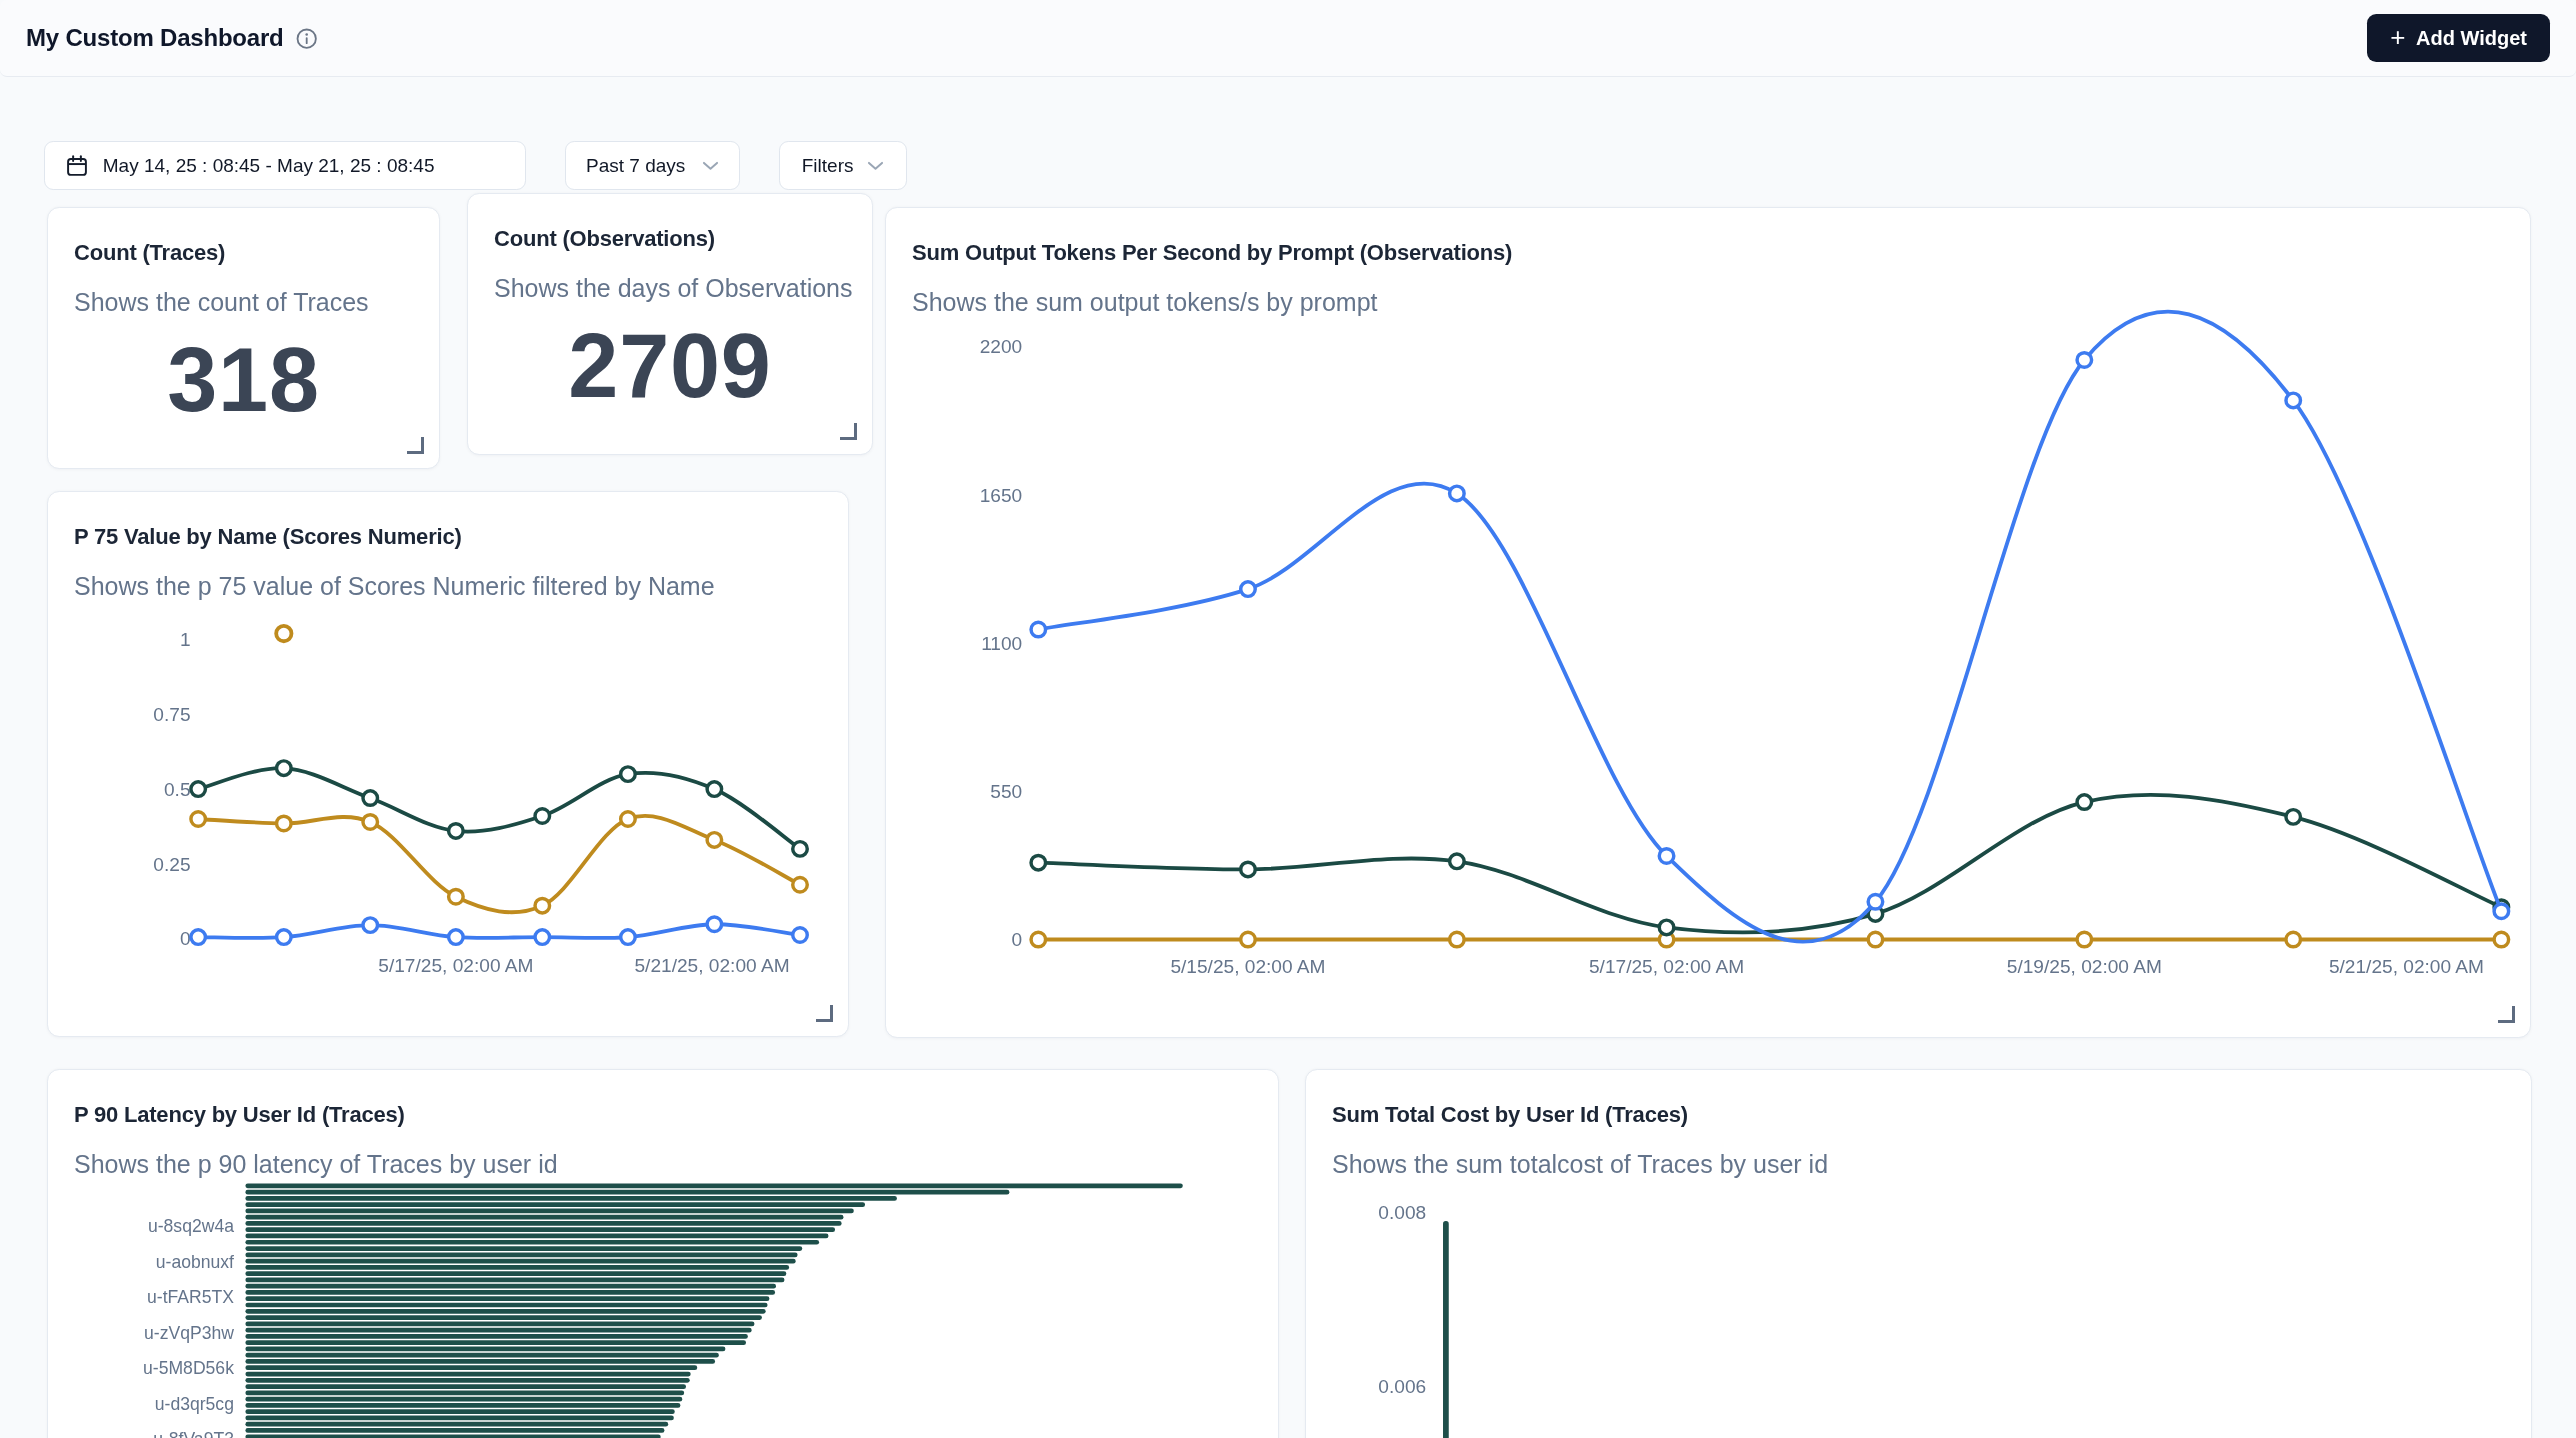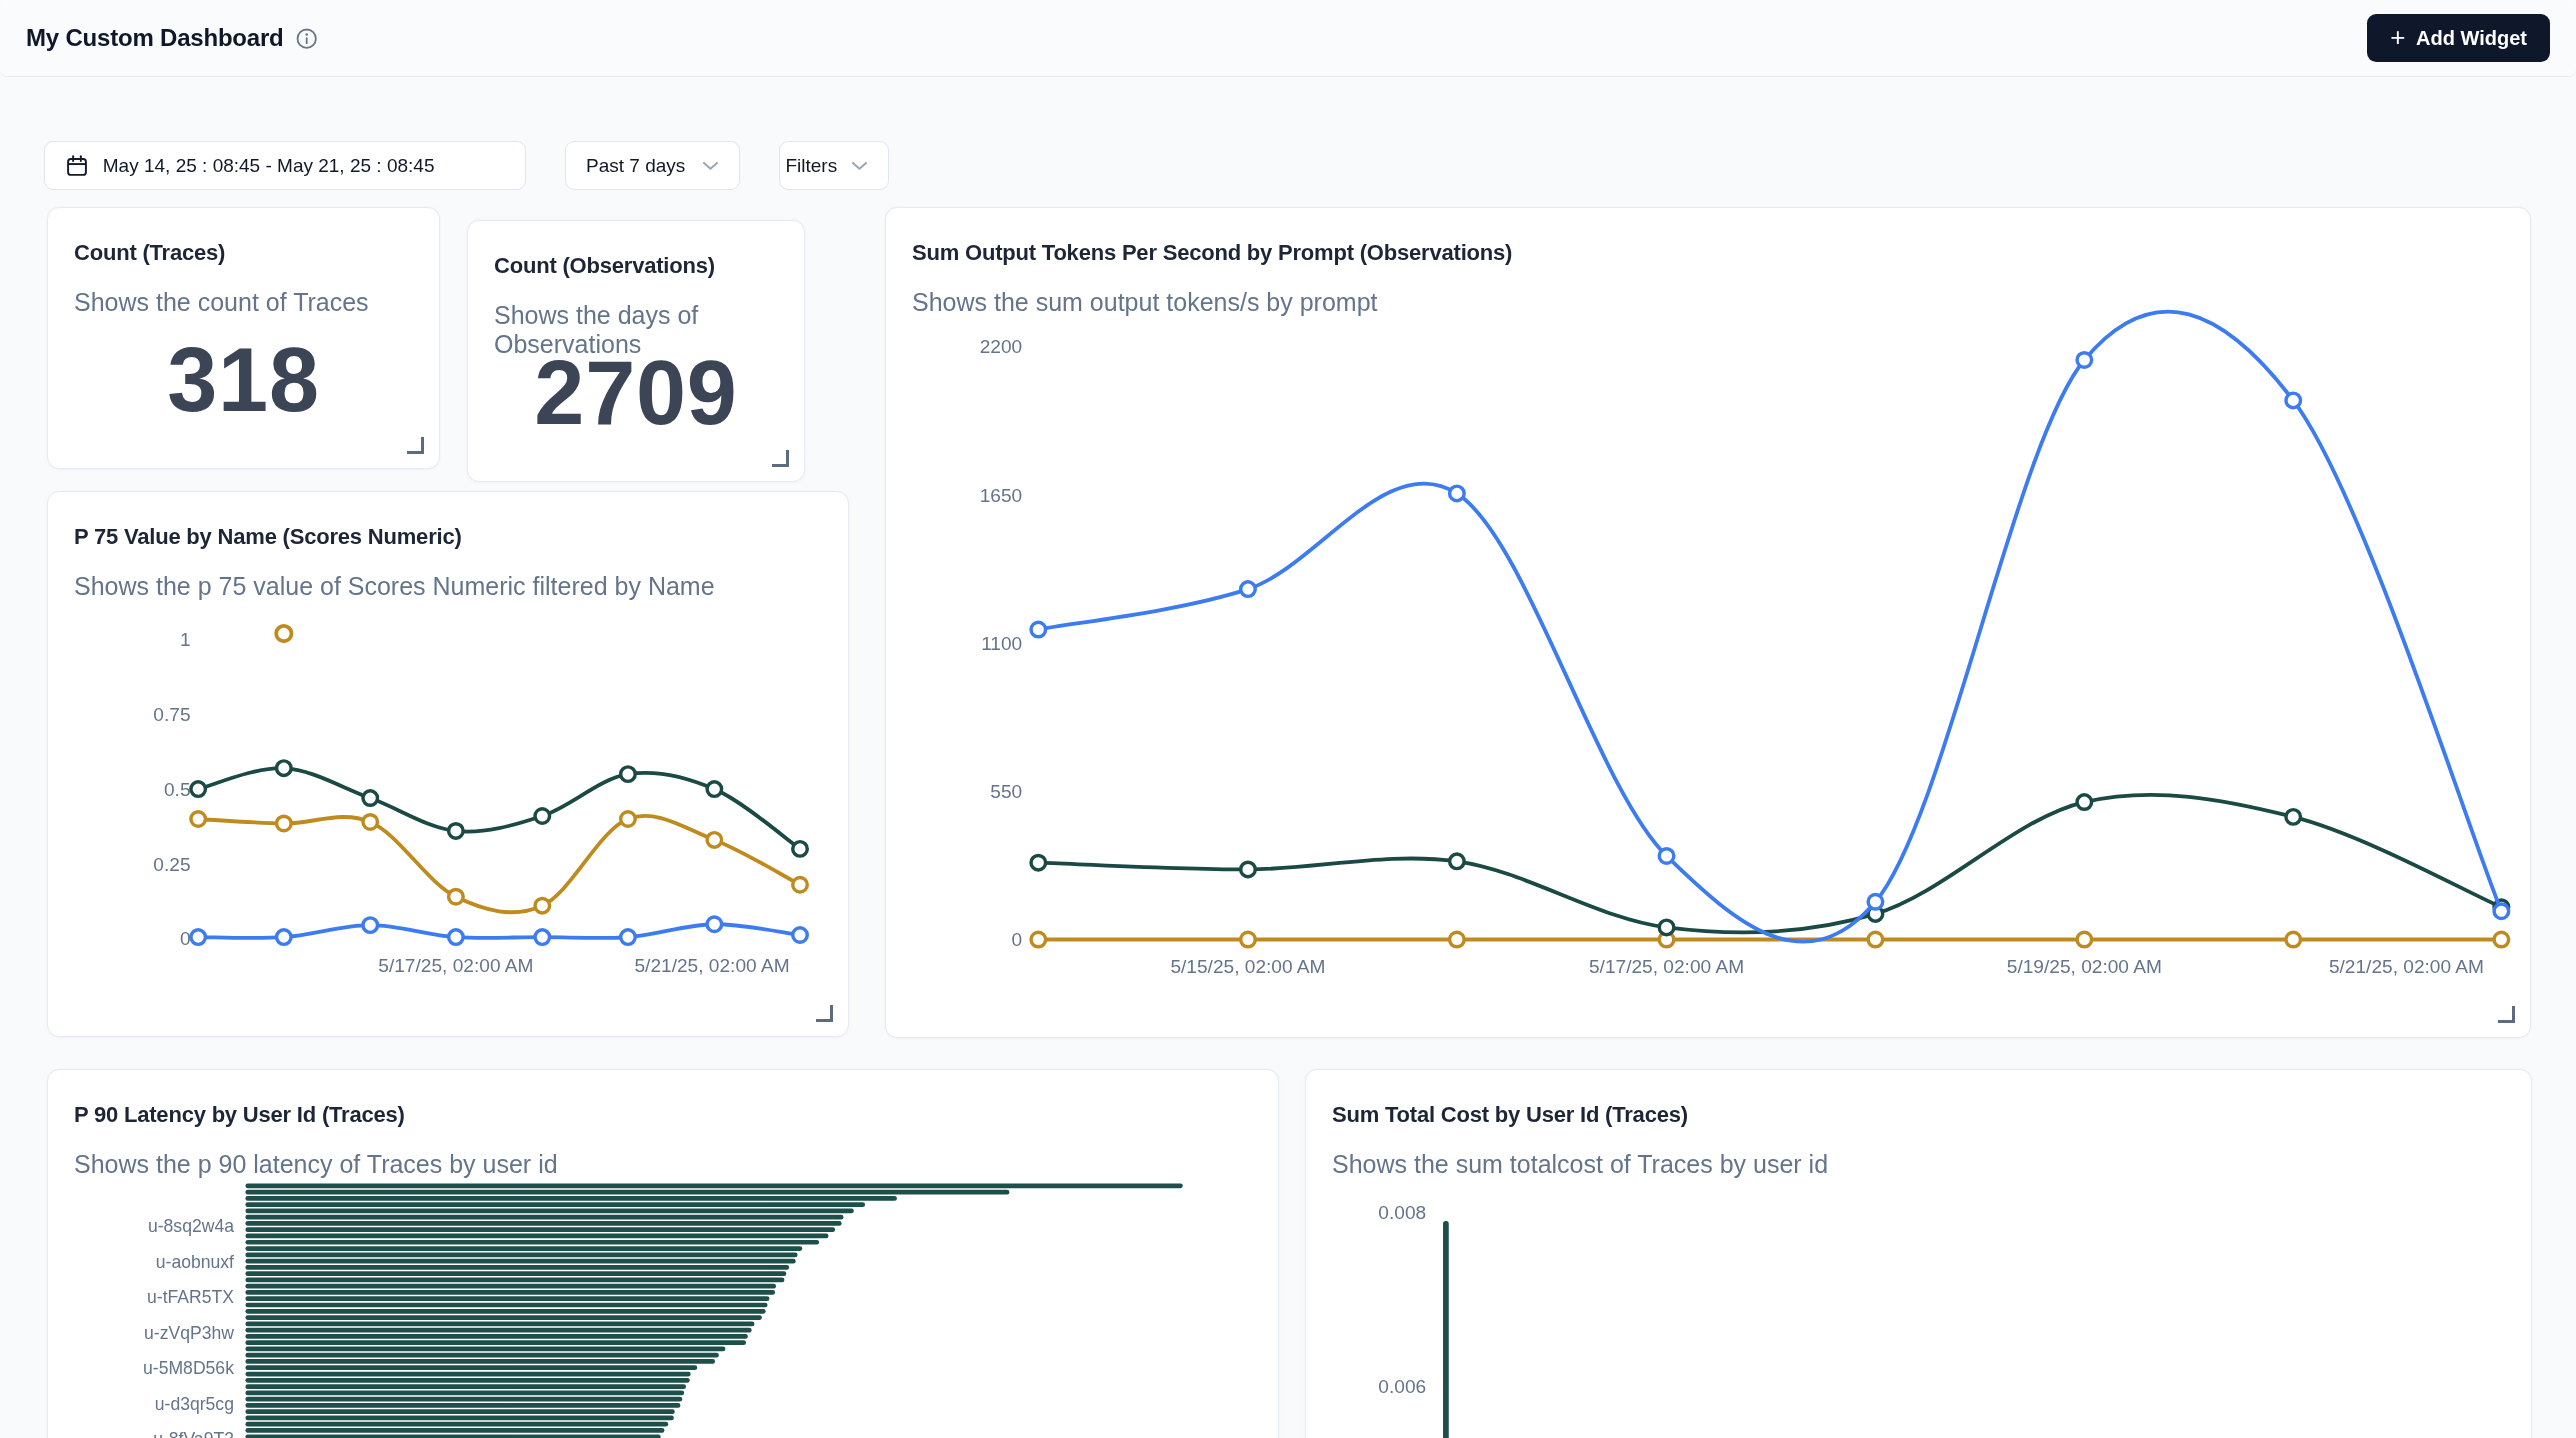--- a/index.html
+++ b/index.html
@@ -29,39 +29,39 @@
   .plus-glyph { font-size:26px; font-weight:300; line-height:1; margin-top:-2.3px; }
   
   .toolbar { position:absolute; left:44px; top:115px; display:flex; gap:39px;margin-top:26px; }
   .tool-box {
     height:49px; background:#ffffff; border:1.5px solid #e0e6ee; border-radius:9.2px;
     display:inline-flex; align-items:center; gap:13.8px; padding:0 20px;
     font-family:inherit; font-size:19px; font-weight:500; color:#111827; cursor:pointer;
   }
   .tool-box.date { width:482px; }
   .tool-box.preset { width:175px; justify-content:space-between; }
-  .tool-box.filters { width:110px; justify-content:flex-end; }
+  .tool-box.filters { width:128px; justify-content:center; }
   
   .card {
     position:absolute; background:#ffffff; border:1.5px solid #e5eaf1; border-radius:12.2px;
     box-shadow:0 0.8px 3.1px rgba(15,23,42,0.04); overflow:hidden;
   }
   .card-title { position:absolute; left:26px; top:32px; font-size:22px; font-weight:600; color:#1c2636; letter-spacing:-0.2px; }
   .card-sub   { position:absolute; left:26px; top:80px; font-size:25px; font-weight:400; color:#64748b; }
   .big-number {
     position:absolute; left:0; top:121px; width:100%;
     text-align:center; font-size:90px; font-weight:700; color:#3b4555; letter-spacing:0.8px;
   }
   .resize-handle {
     position:absolute; right:15.3px; bottom:13.8px; width:17px; height:17px;
     border-right:3.8px solid #5d6b80; border-bottom:3.8px solid #5d6b80;
     cursor:nwse-resize;
   }
   #card-count-traces { left:47px;  top:207px; width:393px;  height:262px; }
-  #card-count-obs    { left:467px; top:220px; width:338px;  height:262px;padding-left:17px; }
+  #card-count-obs    { left:467px; top:193px; width:406px;  height:262px;padding-left:17px; }
   #card-tokens       { left:885px;top:207px; width:1646px; height:831px; }
   #card-p75          { left:47px;  top:491px; width:802px; height:546px; }
   #card-p90          { left:47px;  top:1069px;width:1232px; height:689px; }
   #card-cost         { left:1305px;top:1069px;width:1227px; height:689px; }
   .chart-svg { position:absolute; left:0; top:0; }
   .axis-text { font-family:"Liberation Sans", sans-serif; font-size:25px; fill:#64748b; }
   .axis-text-sm { font-family:"Liberation Sans", sans-serif; font-size:23px; fill:#64748b; }
 </style>
 </head>
 <body>

